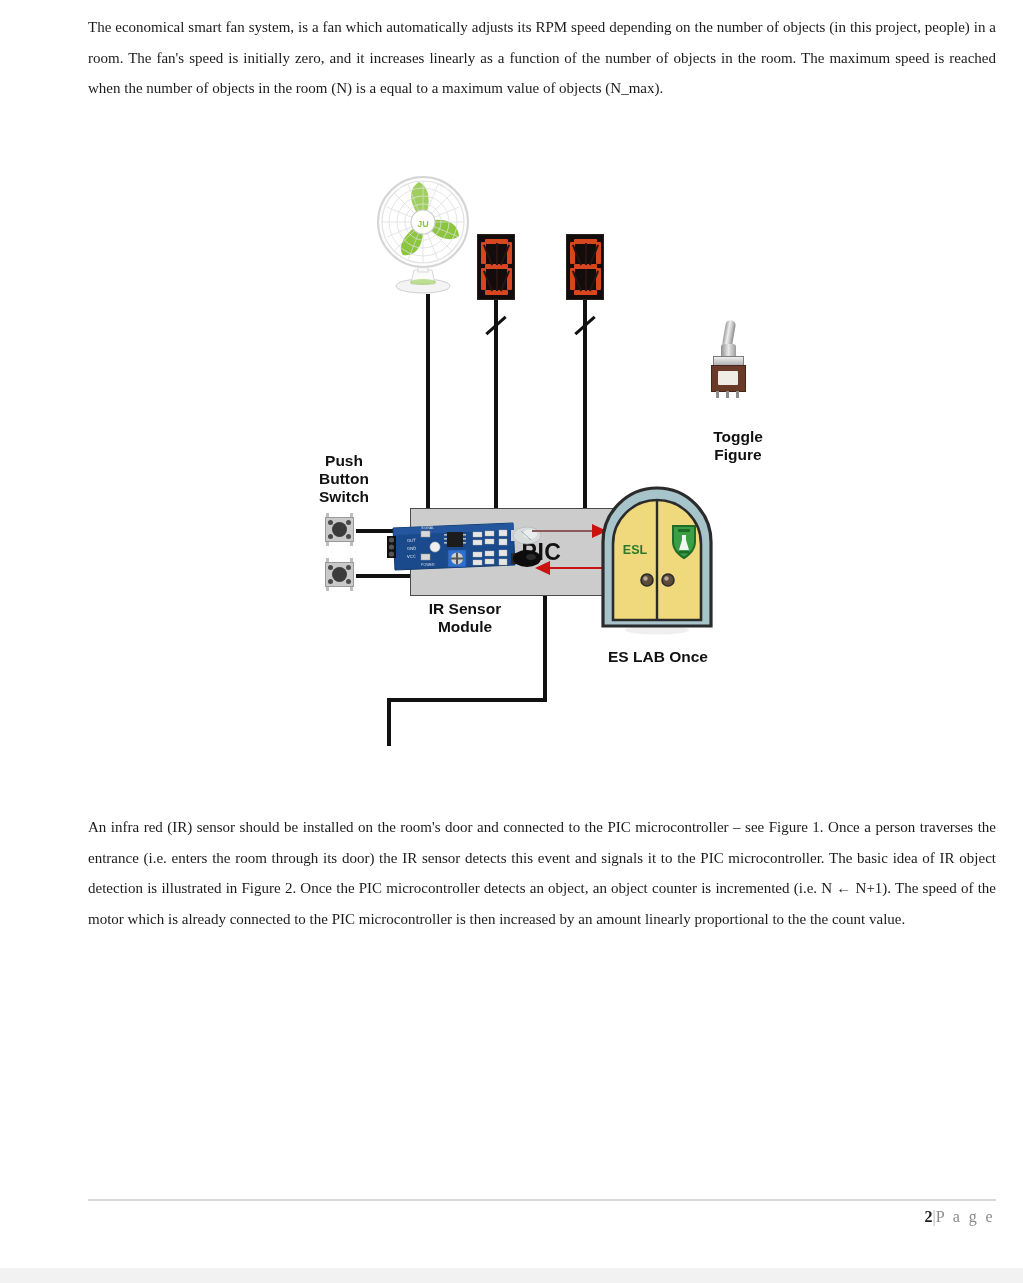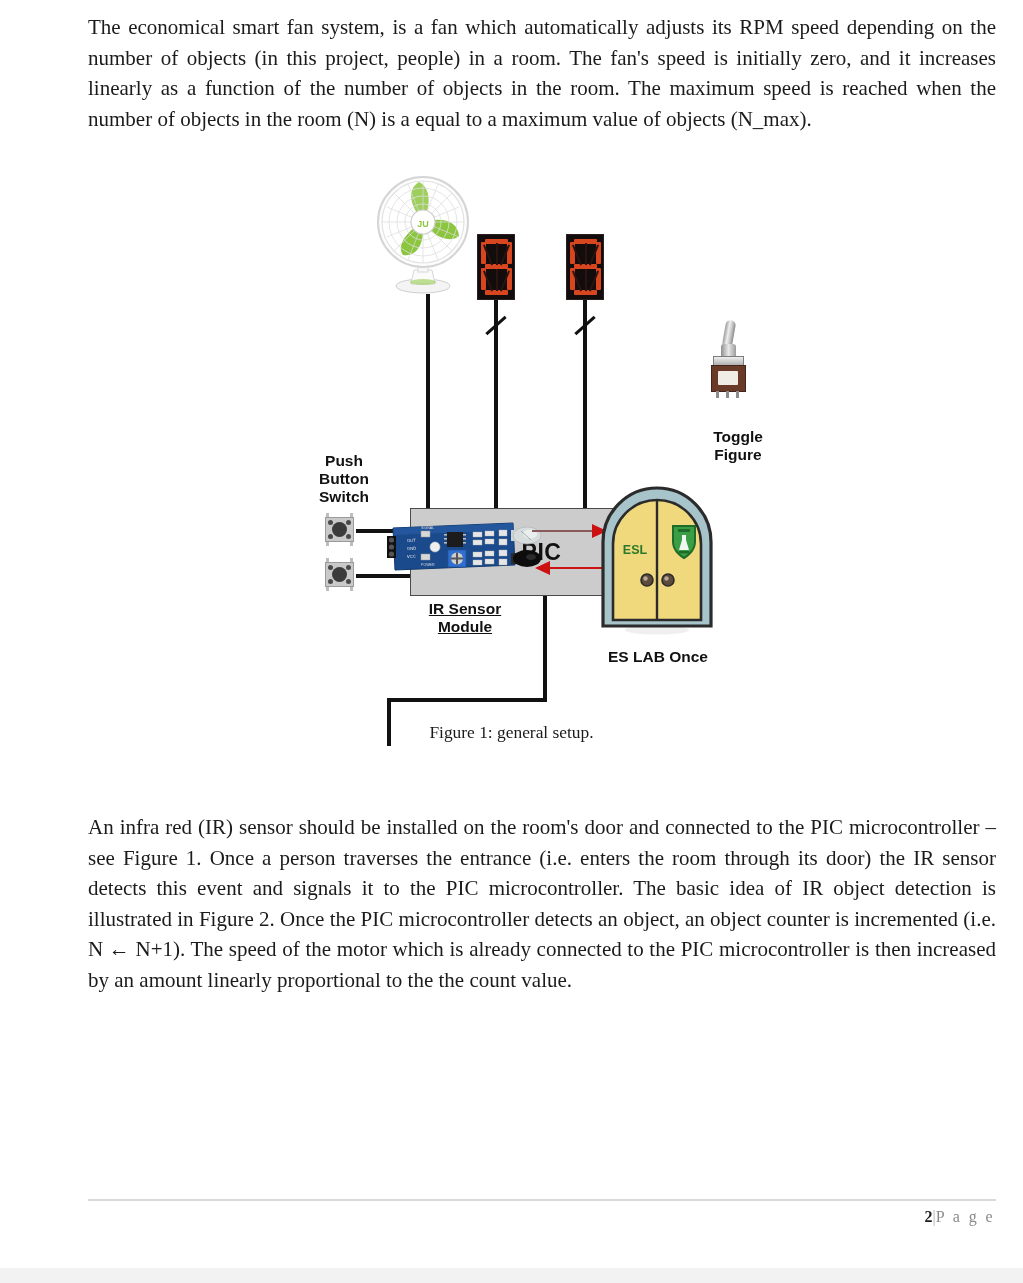--- a/index.html
+++ b/index.html
@@ -27,21 +27,21 @@
     height: 15px;
     background: #f2f2f2;
   }
 
   
   .body-text {
     position: absolute;
     left: 88px;
     width: 908px;
     font-family: "Liberation Serif", serif;
-    font-size: 21px;
+    font-size: 15px;
     line-height: 30.5px;
     color: #1b1b1b;
     text-align: justify;
     -webkit-hyphens: none;
     hyphens: none;
   }
   #para1 { top: 12px; }
   #para2 { top: 812px; }
 
   .caption {
@@ -489,27 +489,26 @@
       </svg>
     </div>
 
     <div class="fig-el diagram-label" style="left:296px; top:292px; width:96px; text-align:center;">Push
 Button
 Switch</div>
 
     <div class="fig-el diagram-label" style="left:686px; top:268px; width:104px;">Toggle
 Figure</div>
 
-    <div class="fig-el diagram-label" style="left:390px; top:440px; width:150px;text-decoration:underline;">IR Sensor
+    <div class="fig-el diagram-label" style="left:390px; top:440px; width:150px;">IR Sensor
 Module</div>
 
     <div class="fig-el diagram-label" style="left:578px; top:488px; width:160px;">ES LAB Once</div>
   </div>
 
-  <div class="caption">Figure 1: general setup.</div>
 
   <div class="body-text" id="para2">An infra red (IR) sensor should be installed on the room's door and connected to the PIC microcontroller – see Figure 1. Once a person traverses the entrance (i.e. enters the room through its door) the IR sensor detects this event and signals it to the PIC microcontroller. The basic idea of IR object detection is illustrated in Figure 2. Once the PIC microcontroller detects an object, an object counter is incremented (i.e. N ← N+1). The speed of the motor which is already connected to the PIC microcontroller is then increased by an amount linearly proportional to the the count value.</div>
 
   <div class="footer-rule"></div>
   <div class="footer-text"><span class="pagenum">2</span><span class="bar">|</span><span>P a g e</span></div>
 
   <div class="page-bottom-strip"></div>
 </div>
 
 </body></html>

